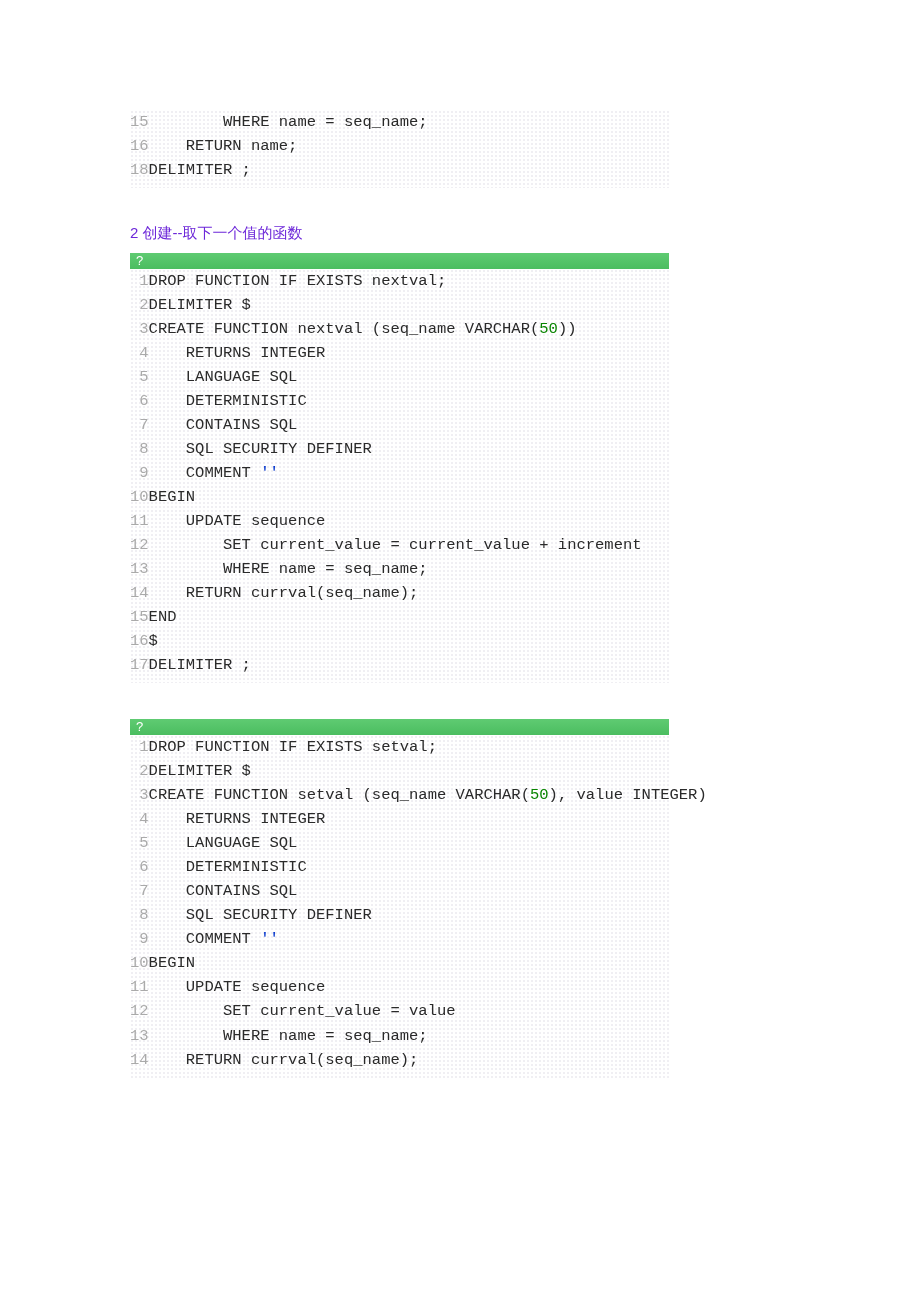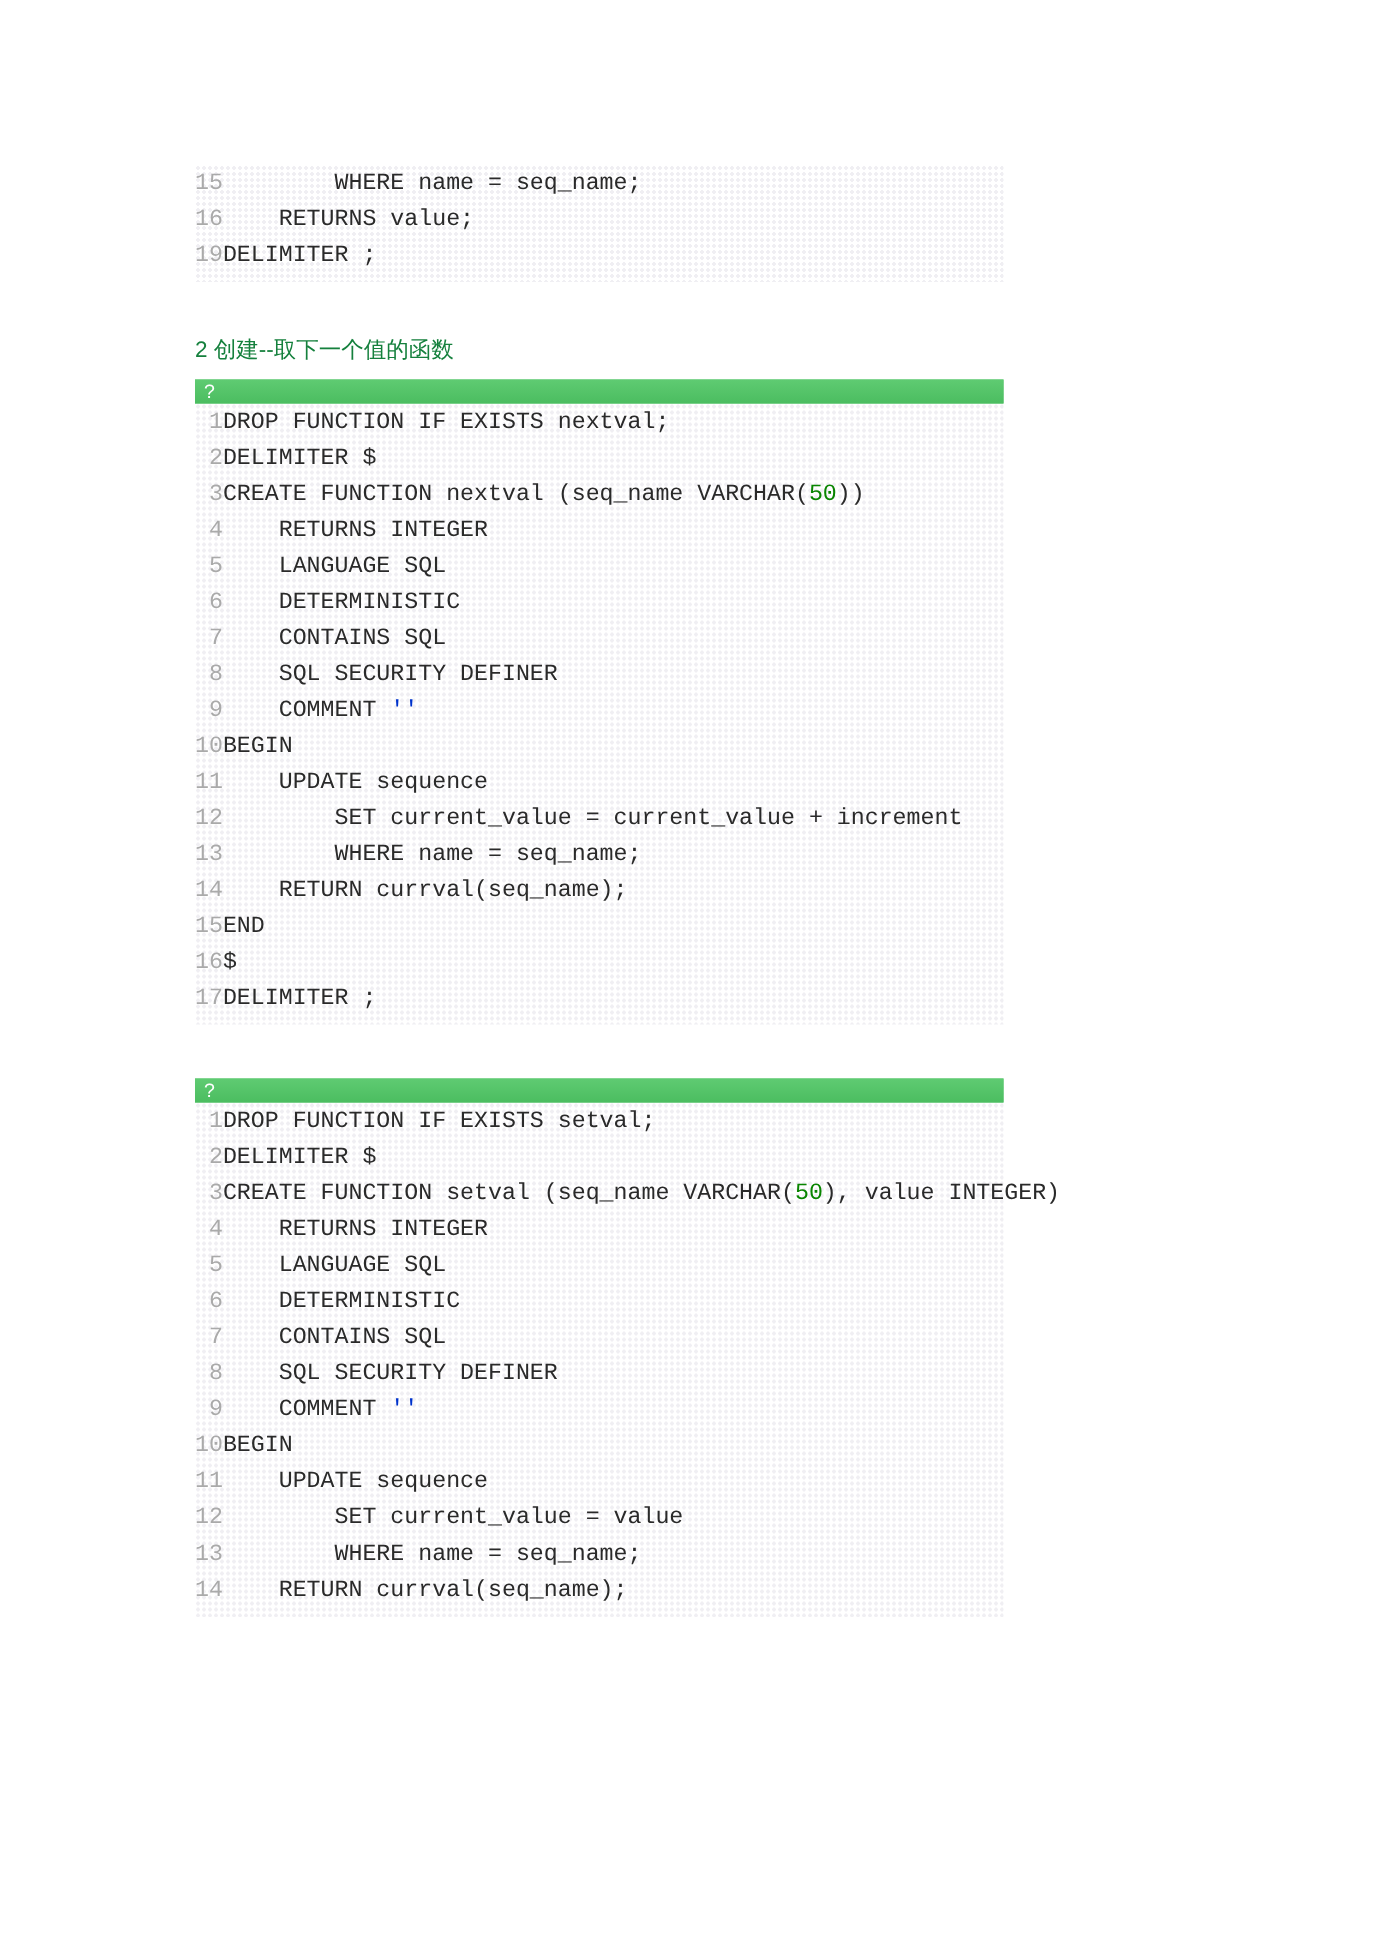--- a/index.html
+++ b/index.html
@@ -17,21 +17,21 @@
   }
   .code-block {
     background-image: radial-gradient(circle, #f0eff3 1.1px, #ffffff 1.1px);
     background-size: 4px 4px;
     background-position: 0 0;
     margin: 0 0 36px 0;
     padding-bottom: 6px;
   }
   .section-title {
     font-size: 15px;
-    color: #15803d;
+    color: #6d28d9;
     margin: 0 0 10px 0;
   }
   .green-bar {
     background: #52c466;
     background-image: linear-gradient(#5fcb72, #4bbd60);
     color: #ffffff;
     font-size: 13px;
     padding: 0px 6px;
     height: 16px;
     line-height: 16px;
@@ -52,21 +52,21 @@
   }
   .num { color: #098500; }
   .str { color: #0033cc; }
 </style>
 </head>
 <body>
 
 <div class="page">
 
   <div class="code-block">
-    <div class="code" id="code1"><div><span class="ln">15</span><span>        WHERE name = seq_name;</span></div><div><span class="ln">16</span><span>    RETURNS value;</span></div><div><span class="ln">19</span><span>DELIMITER ;</span></div></div>
+    <div class="code" id="code1"><div><span class="ln">15</span><span>        WHERE name = seq_name;</span></div><div><span class="ln">16</span><span>    RETURN name;</span></div><div><span class="ln">18</span><span>DELIMITER ;</span></div></div>
   </div>
 
   <div class="section-title">2 创建--取下一个值的函数</div>
   <div class="code-block">
     <div class="green-bar">?</div>
     <div class="code" id="code2"><div><span class="ln"> 1</span><span>DROP FUNCTION IF EXISTS nextval;</span></div><div><span class="ln"> 2</span><span>DELIMITER $</span></div><div><span class="ln"> 3</span><span>CREATE FUNCTION nextval (seq_name VARCHAR(</span><span class="num">50</span><span>))</span></div><div><span class="ln"> 4</span><span>    RETURNS INTEGER</span></div><div><span class="ln"> 5</span><span>    LANGUAGE SQL</span></div><div><span class="ln"> 6</span><span>    DETERMINISTIC</span></div><div><span class="ln"> 7</span><span>    CONTAINS SQL</span></div><div><span class="ln"> 8</span><span>    SQL SECURITY DEFINER</span></div><div><span class="ln"> 9</span><span>    COMMENT </span><span class="str">''</span></div><div><span class="ln">10</span><span>BEGIN</span></div><div><span class="ln">11</span><span>    UPDATE sequence</span></div><div><span class="ln">12</span><span>        SET current_value = current_value + increment</span></div><div><span class="ln">13</span><span>        WHERE name = seq_name;</span></div><div><span class="ln">14</span><span>    RETURN currval(seq_name);</span></div><div><span class="ln">15</span><span>END</span></div><div><span class="ln">16</span><span>$</span></div><div><span class="ln">17</span><span>DELIMITER ;</span></div></div>
   </div>
 
   <div class="code-block" style="margin-bottom:0;">
     <div class="green-bar">?</div>

